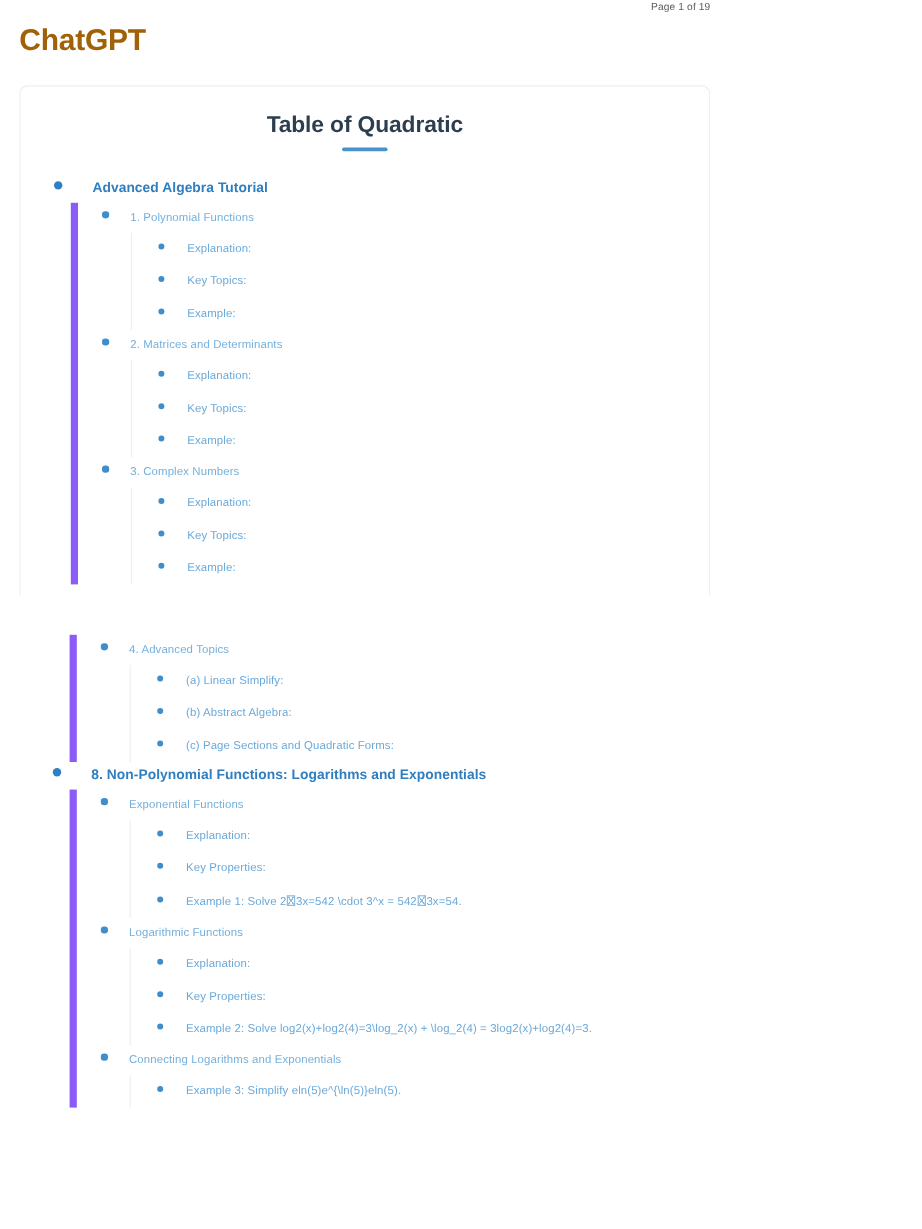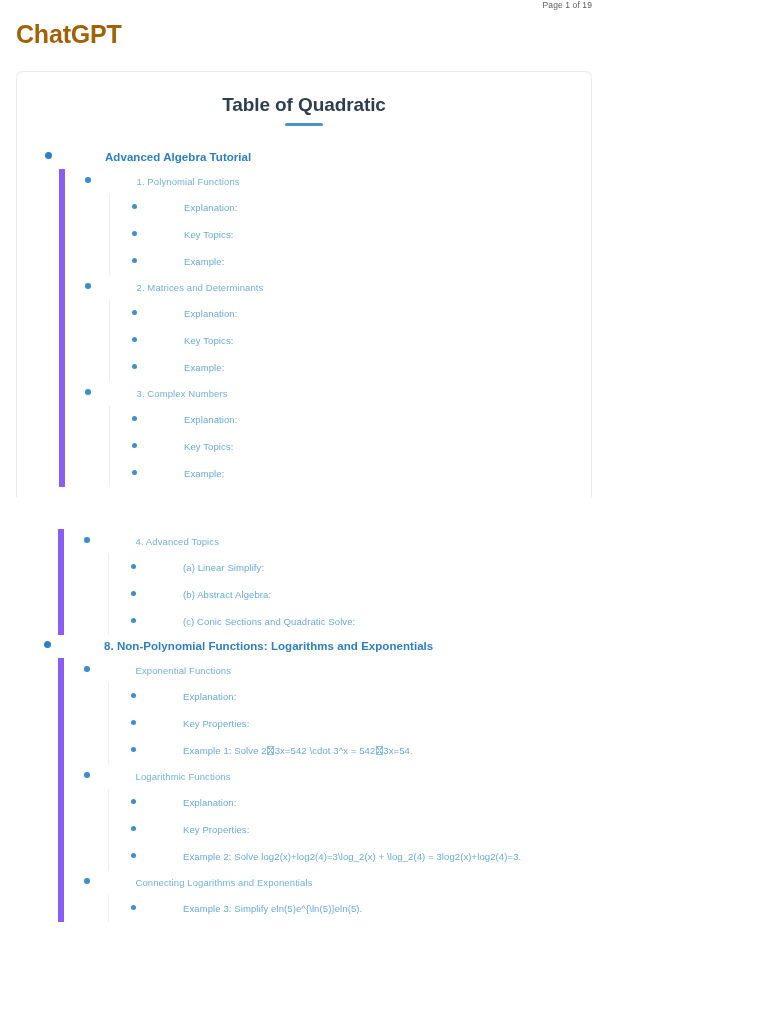--- a/index.html
+++ b/index.html
@@ -64,21 +64,20 @@
   ul.lvl1 { margin-top: 20px; }
   ul.lvl2 { margin-left: 42px; border-left: 6px solid #8b5cf6; padding-left: 0; }
   ul.lvl3 { margin-left: 44px; border-left: 1px solid #eceff2; padding-left: 0; }
 
   li.node { position: relative; }
 
   .row {
     display: flex;
     align-items: baseline;
     padding: 6px 0;
-    gap: 28px;
   }
 
   .dot {
     flex: 0 0 auto;
     border-radius: 50%;
     position: relative;
   }
 
   
   .lvl1 > li > .row { padding: 5px 0 6px 0; }
@@ -262,21 +261,21 @@
               </li>
               <li class="node">
                 <div class="row">
                   <span class="dot"></span>
                   <span class="label">(b) Abstract Algebra:</span>
                 </div>
               </li>
               <li class="node">
                 <div class="row">
                   <span class="dot"></span>
-                  <span class="label">(c) Conic Sections and Quadratic Solve:</span>
+                  <span class="label">(c) Page Sections and Quadratic Forms:</span>
                 </div>
               </li>
             </ul>
           </li>
         </ul>
       </li>
 
       <li class="node">
         <div class="row">
           <span class="dot"></span>

